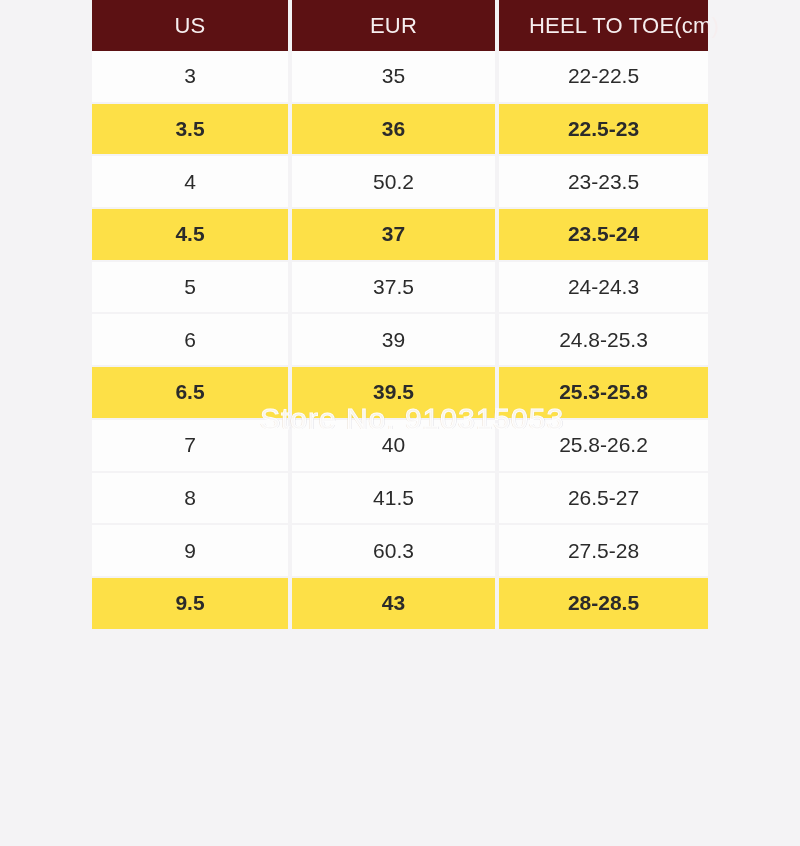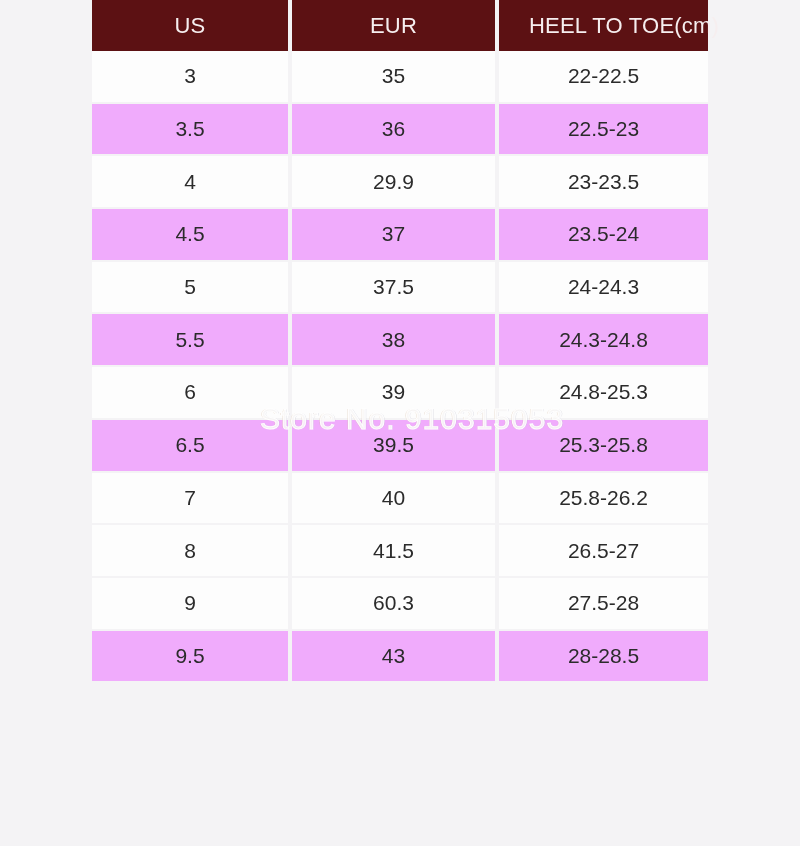--- a/index.html
+++ b/index.html
@@ -62,21 +62,21 @@
     vertical-align: middle;
     border-right: 4px solid #f4f3f5;
     border-bottom: 2px solid #f4f3f5;
     white-space: nowrap;
     font-weight: 400;
   }
   tbody td:last-child { border-right: none; }
   tbody tr:last-child td { border-bottom: none; }
 
   tbody tr.row-odd  td { background: #fdfdfd; }
-  tbody tr.row-even td { background: #f0abfc; }
+  tbody tr.row-even td { background: #fde047; font-weight: bold; }
 
   
   #watermark {
     position: absolute;
     left: 12px;
     top: 402px;
     width: 616px;
     text-align: center;
     font-family: "Liberation Sans", sans-serif;
     font-size: 30px;
@@ -116,37 +116,32 @@
           <td>35</td>
           <td>22-22.5</td>
         </tr>
         <tr class="row-even">
           <td>3.5</td>
           <td>36</td>
           <td>22.5-23</td>
         </tr>
         <tr class="row-odd">
           <td>4</td>
-          <td>29.9</td>
+          <td>50.2</td>
           <td>23-23.5</td>
         </tr>
         <tr class="row-even">
           <td>4.5</td>
           <td>37</td>
           <td>23.5-24</td>
         </tr>
         <tr class="row-odd">
           <td>5</td>
           <td>37.5</td>
           <td>24-24.3</td>
-        </tr>
-        <tr class="row-even">
-          <td>5.5</td>
-          <td>38</td>
-          <td>24.3-24.8</td>
         </tr>
         <tr class="row-odd">
           <td>6</td>
           <td>39</td>
           <td>24.8-25.3</td>
         </tr>
         <tr class="row-even">
           <td>6.5</td>
           <td>39.5</td>
           <td>25.3-25.8</td>

